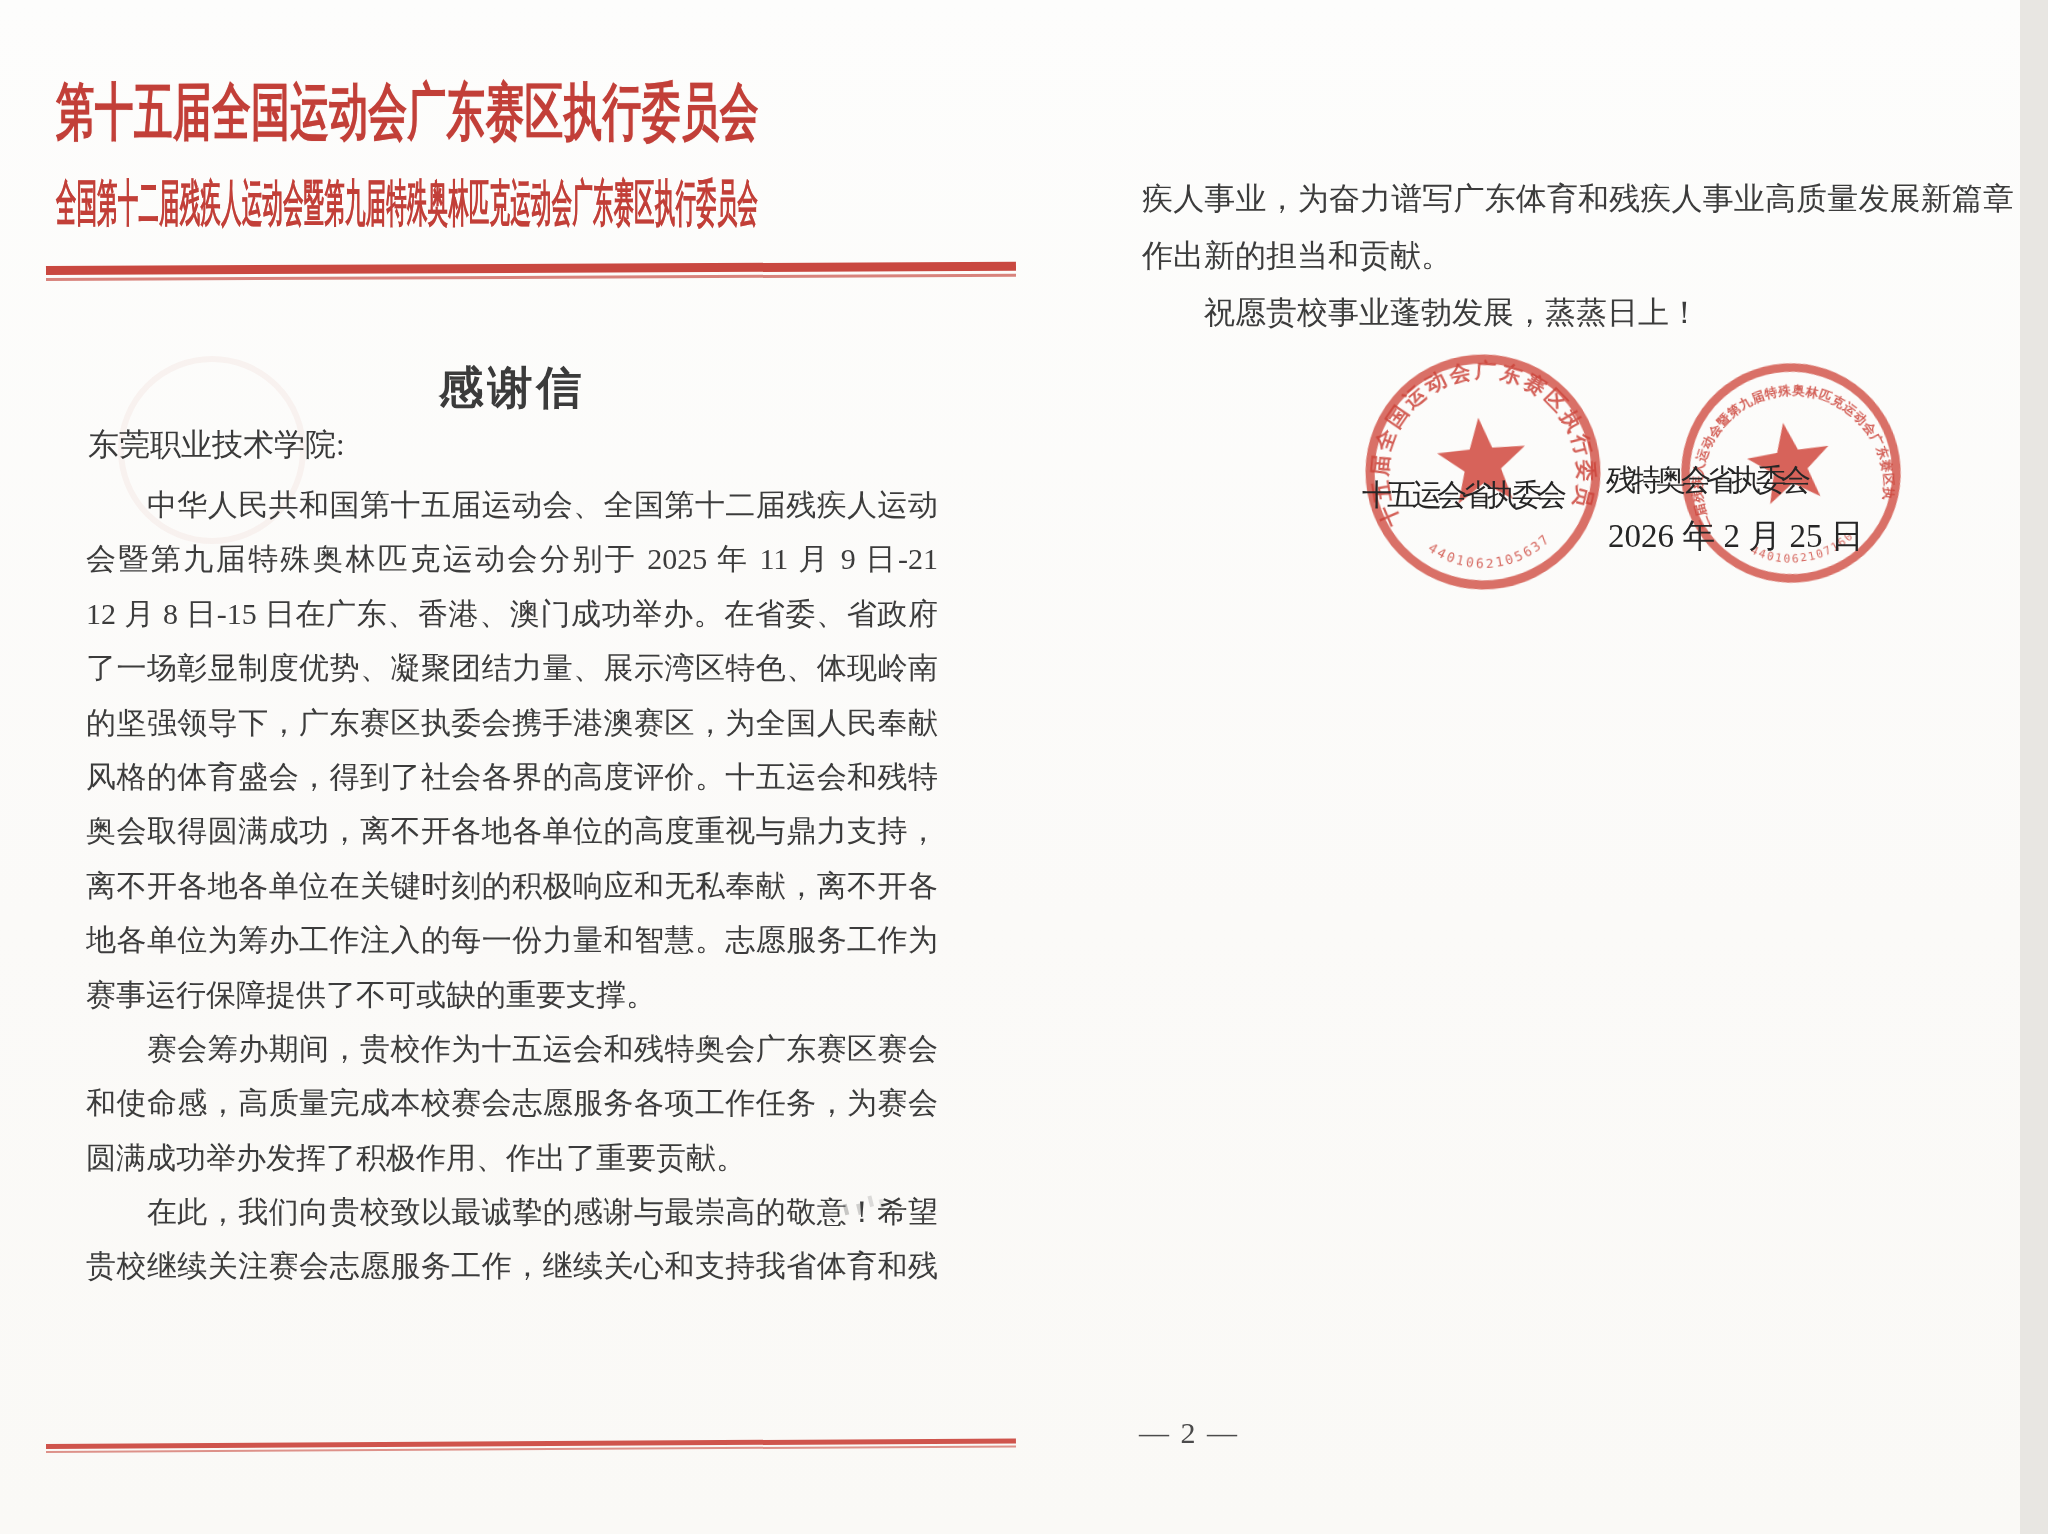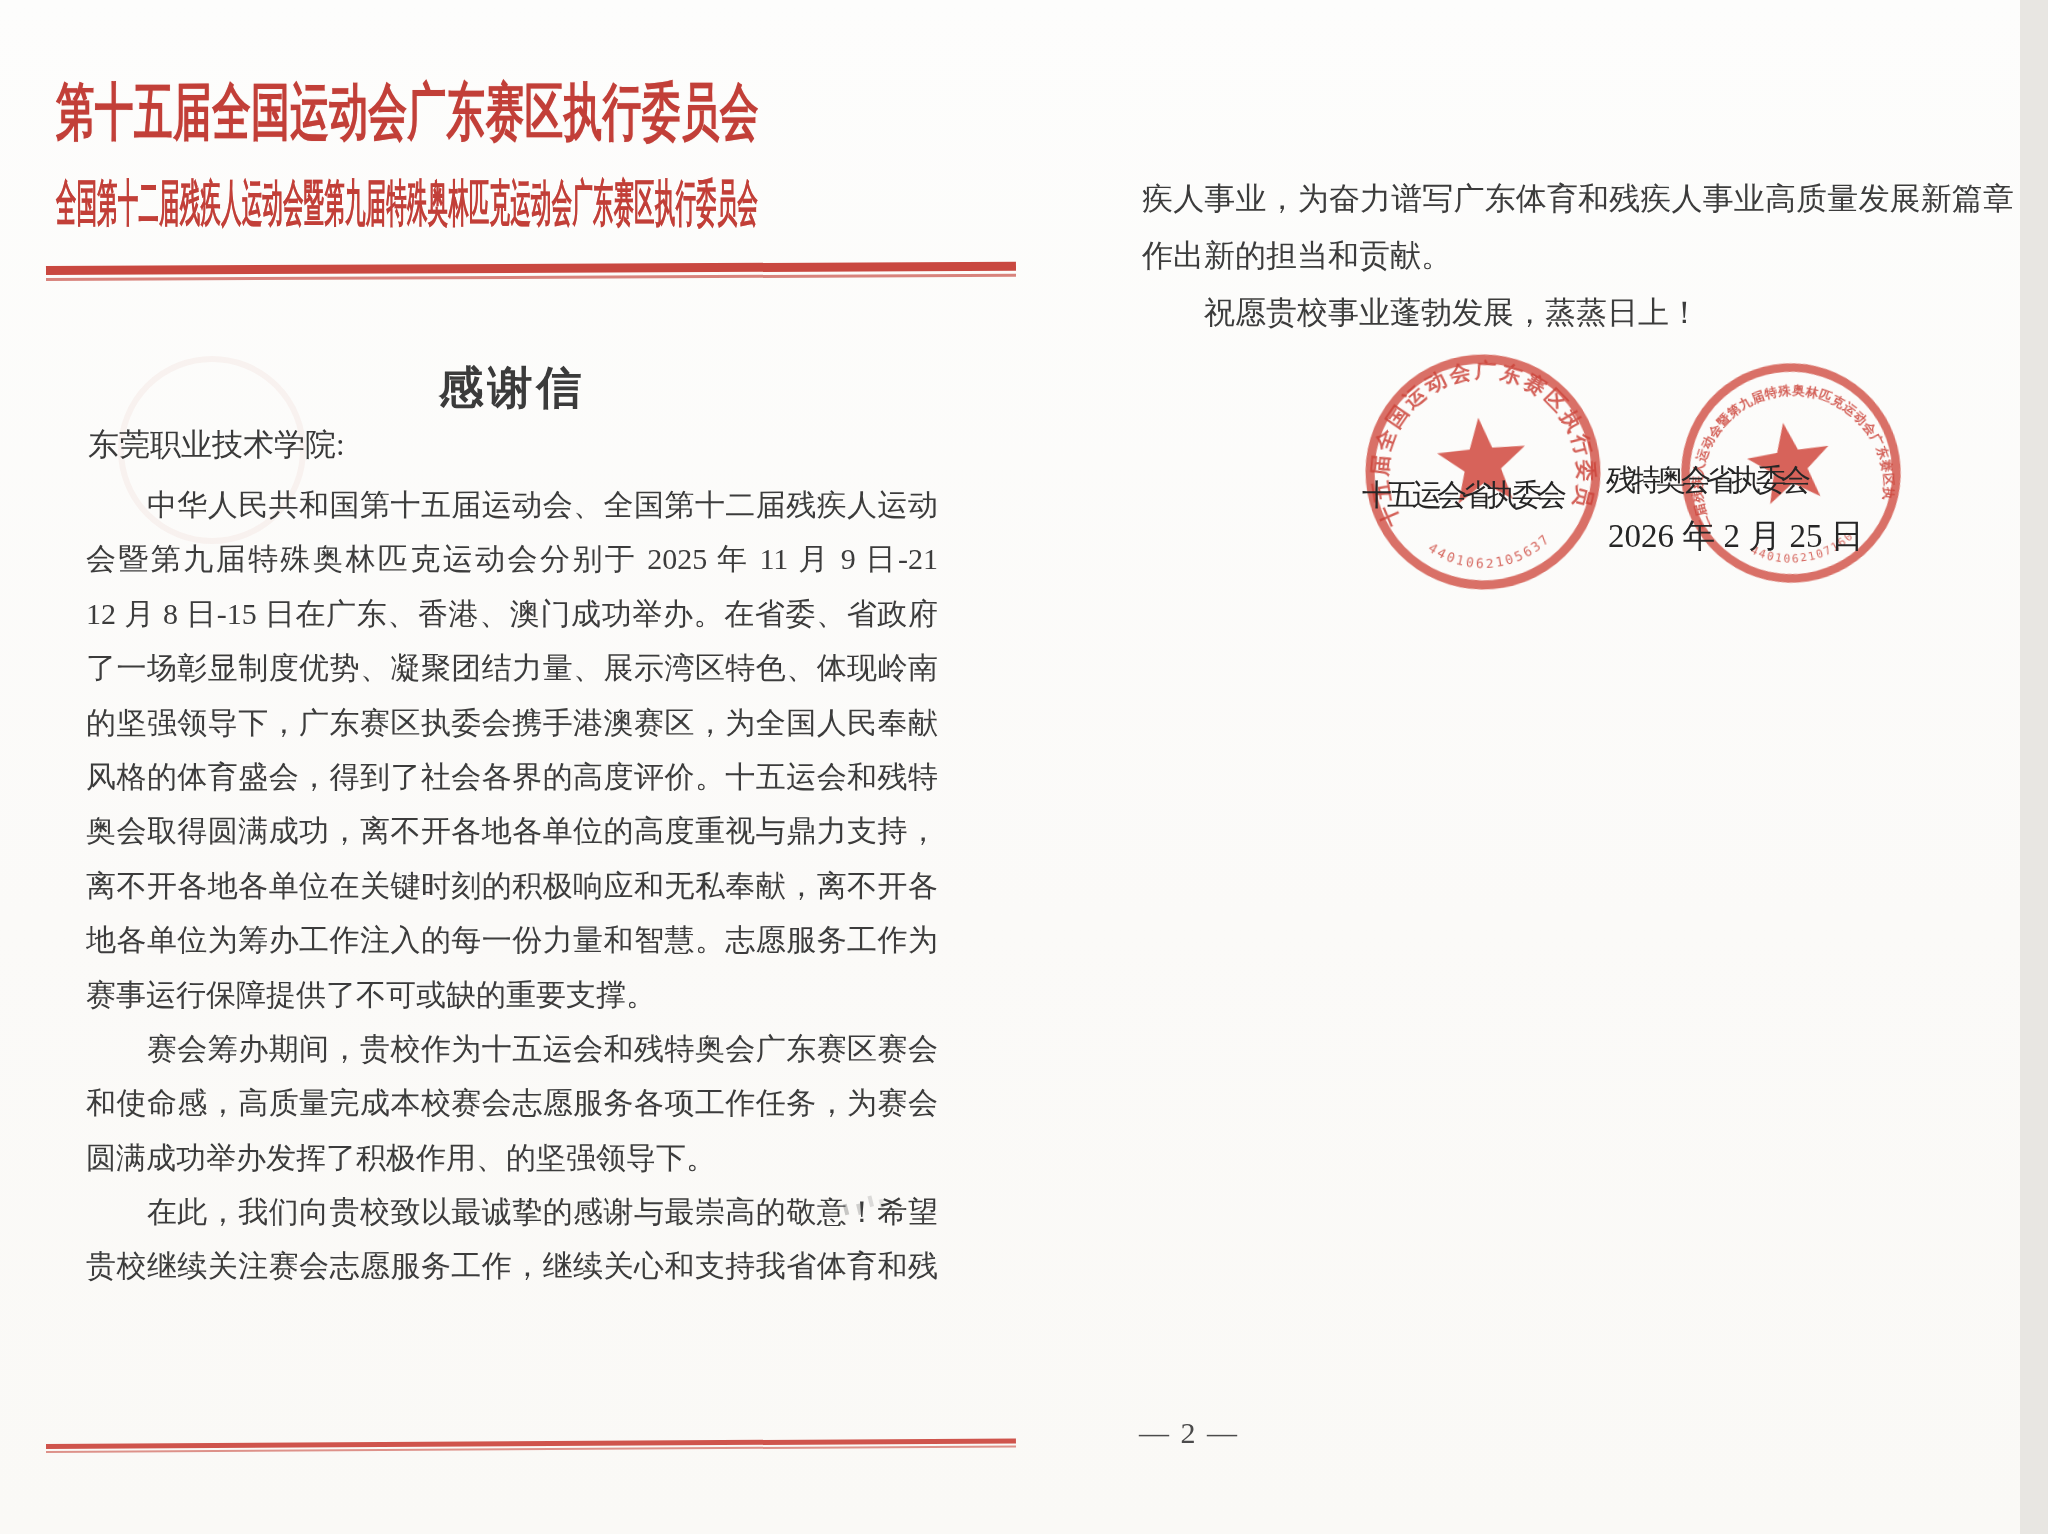--- a/index.html
+++ b/index.html
@@ -86,21 +86,21 @@
     <div class="ln">12 月 8 日-15 日在广东、香港、澳门成功举办。在省委、省政府</div>
     <div class="ln">了一场彰显制度优势、凝聚团结力量、展示湾区特色、体现岭南</div>
     <div class="ln">的坚强领导下，广东赛区执委会携手港澳赛区，为全国人民奉献</div>
     <div class="ln">风格的体育盛会，得到了社会各界的高度评价。十五运会和残特</div>
     <div class="ln">奥会取得圆满成功，离不开各地各单位的高度重视与鼎力支持，</div>
     <div class="ln">离不开各地各单位在关键时刻的积极响应和无私奉献，离不开各</div>
     <div class="ln">地各单位为筹办工作注入的每一份力量和智慧。志愿服务工作为</div>
     <div class="ln end">赛事运行保障提供了不可或缺的重要支撑。</div>
     <div class="ln">　　赛会筹办期间，贵校作为十五运会和残特奥会广东赛区赛会</div>
     <div class="ln">和使命感，高质量完成本校赛会志愿服务各项工作任务，为赛会</div>
-    <div class="ln end">圆满成功举办发挥了积极作用、的坚强领导下。</div>
+    <div class="ln end">圆满成功举办发挥了积极作用、作出了重要贡献。</div>
     <div class="ln">　　在此，我们向贵校致以最诚挚的感谢与最崇高的敬意！希望</div>
     <div class="ln">贵校继续关注赛会志愿服务工作，继续关心和支持我省体育和残</div>
   </div>
 
   <div id="smudge"></div>
 
   <div class="rule" id="rule-bottom">
     <div class="bar1"></div>
     <div class="bar2"></div>
   </div>

